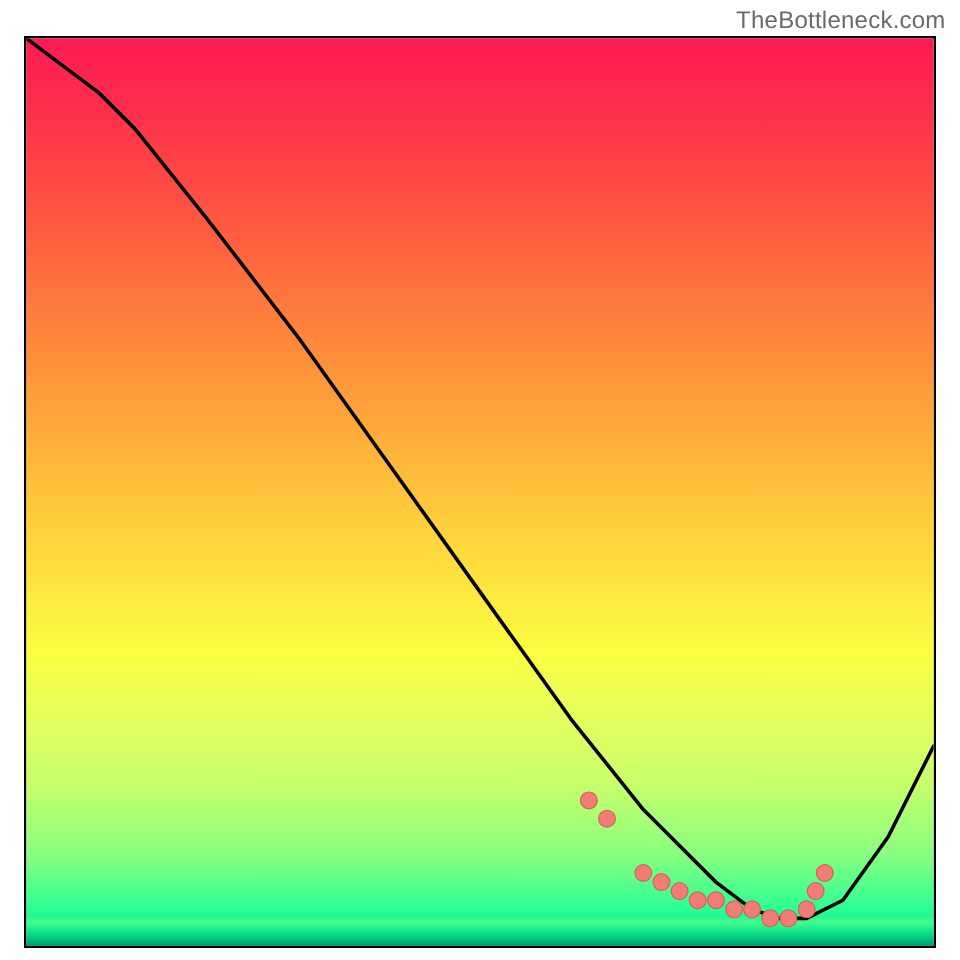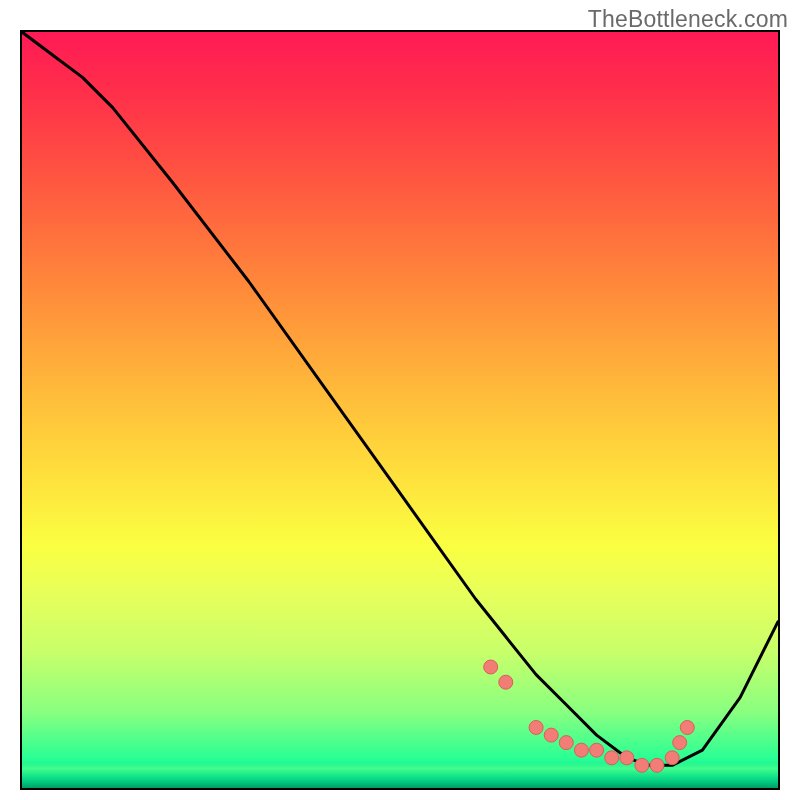--- a/index.html
+++ b/index.html
@@ -14,21 +14,21 @@
   .container {
     position: relative;
     width: 800px;
     height: 800px;
   }
   .watermark {
     position: absolute;
     top: 6px;
     right: 12px;
     color: #6a6a6a;
-    font-size: 23px;
+    font-size: 20px;
     font-weight: 400;
     letter-spacing: 0.2px;
     z-index: 10;
   }
   .plot-frame {
     position: absolute;
     left: 20px;
     top: 30px;
     width: 760px;
     height: 760px;

